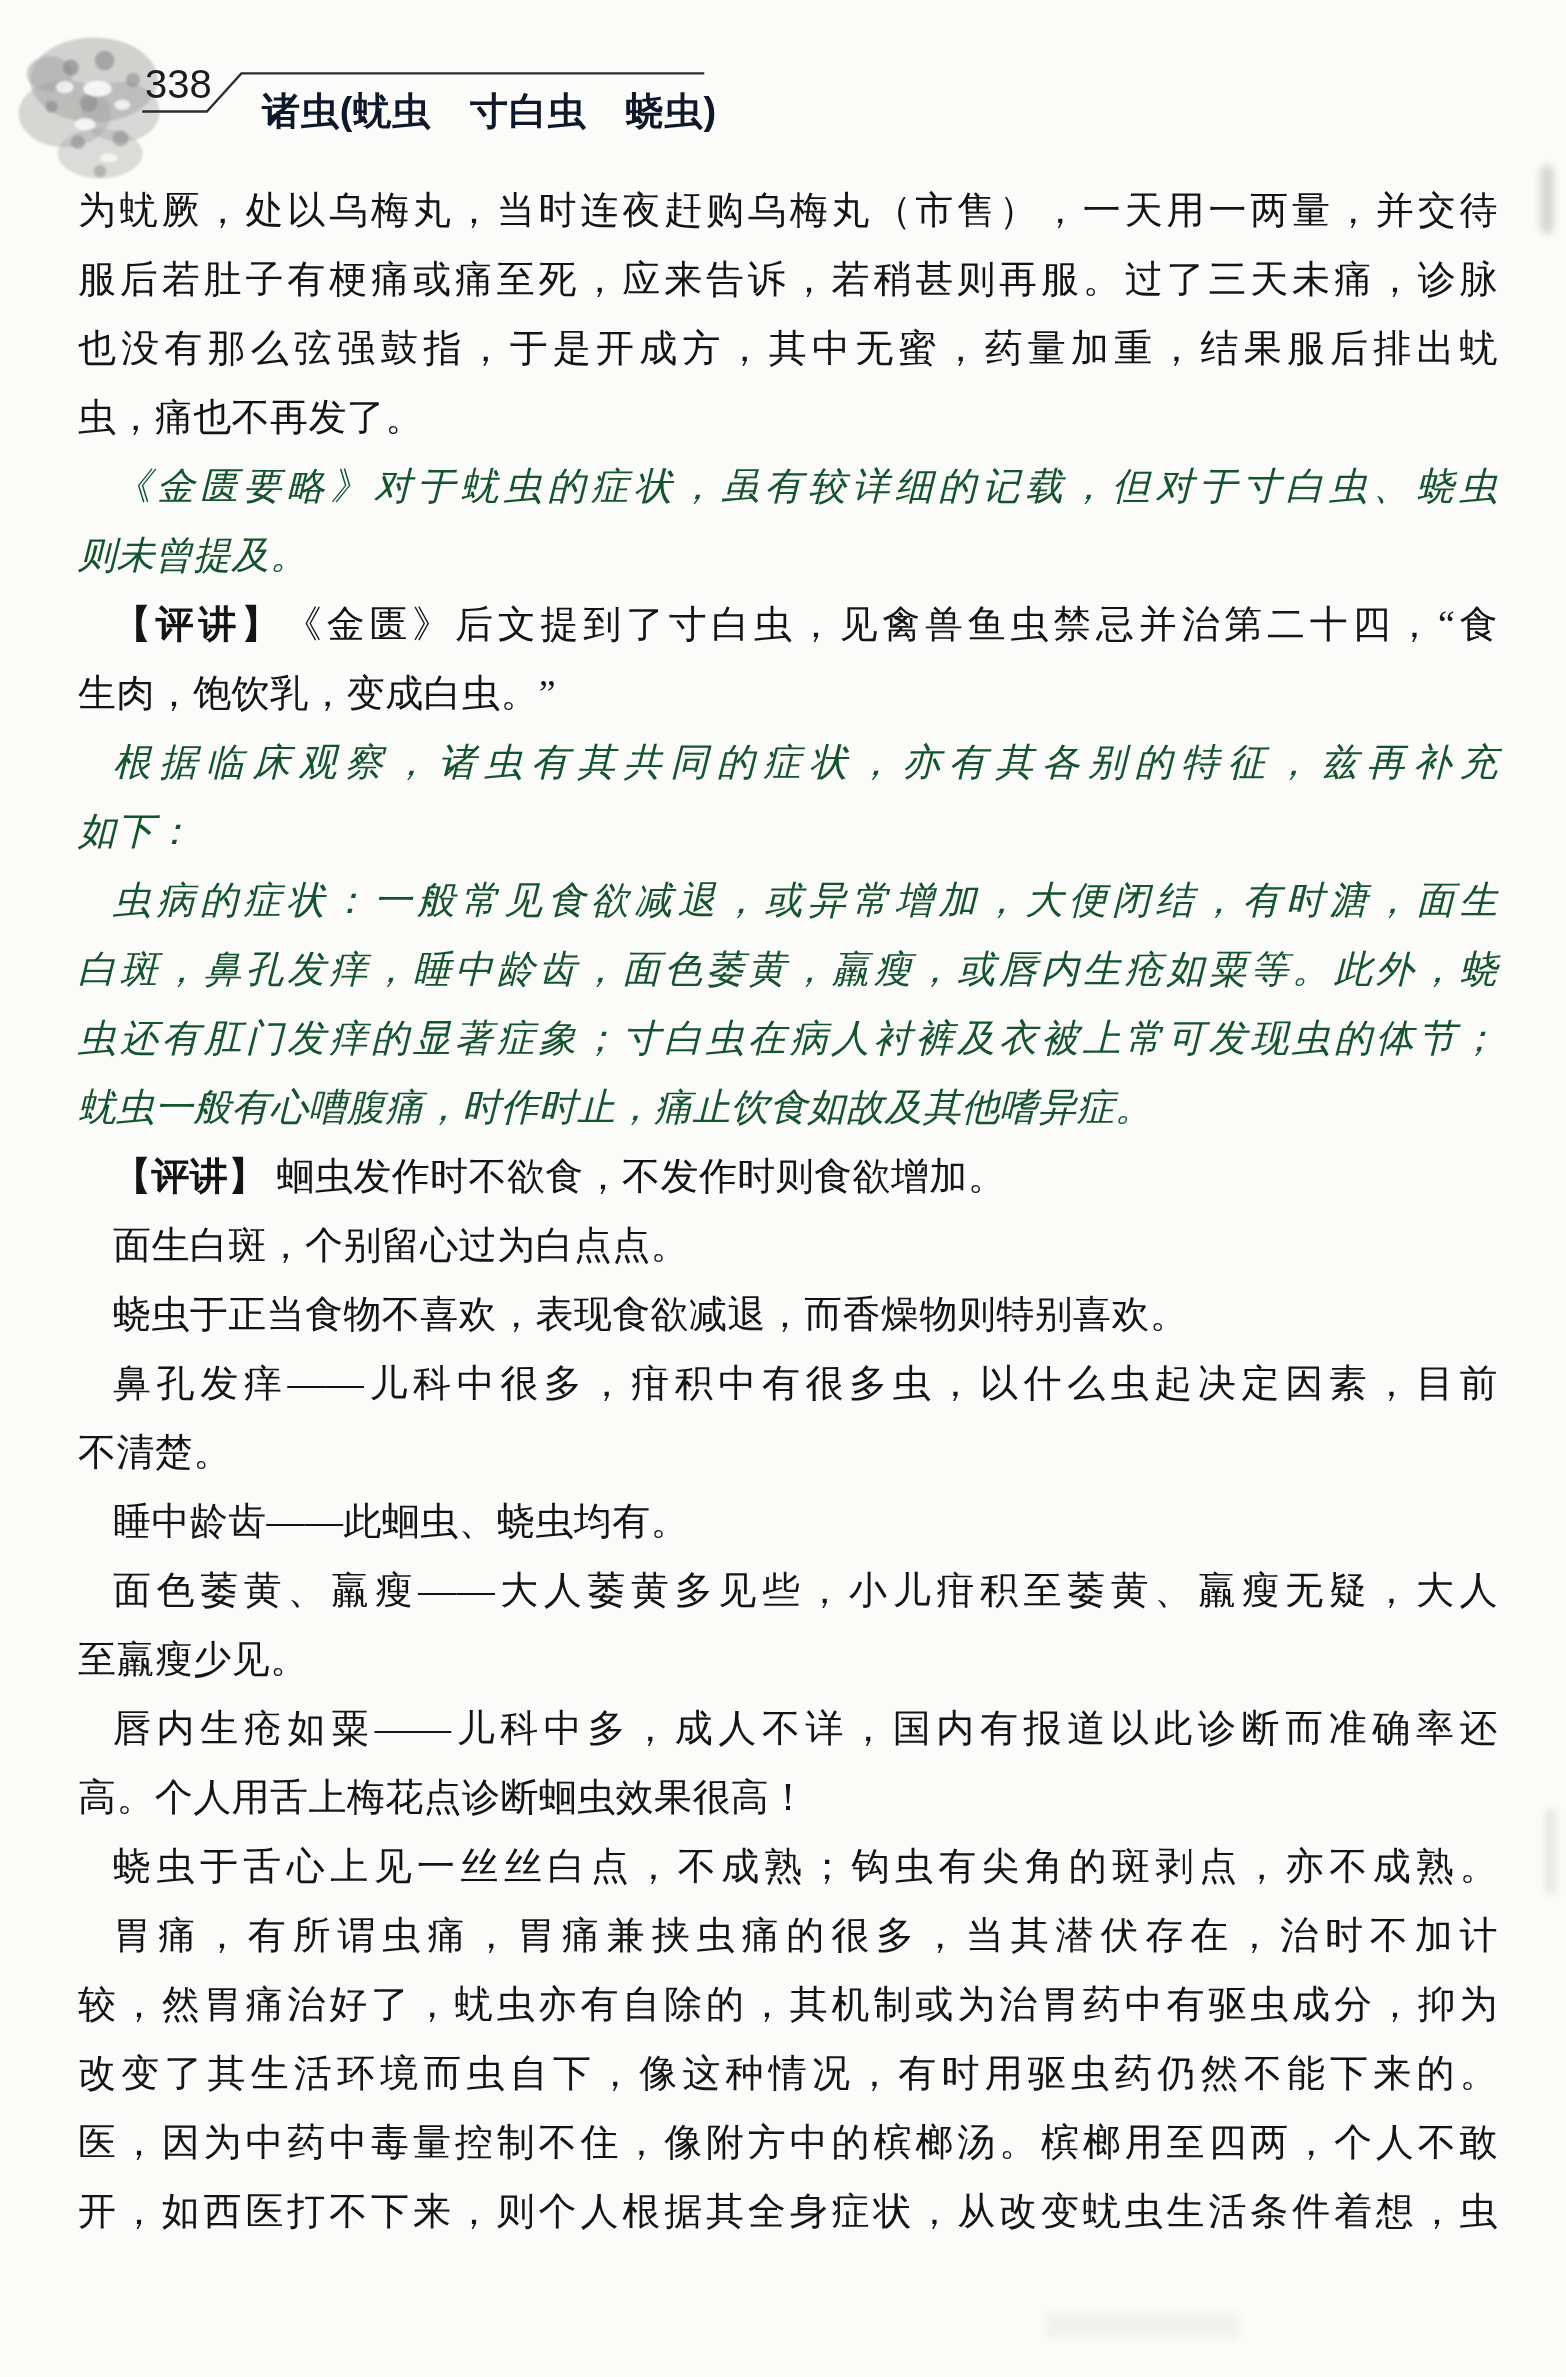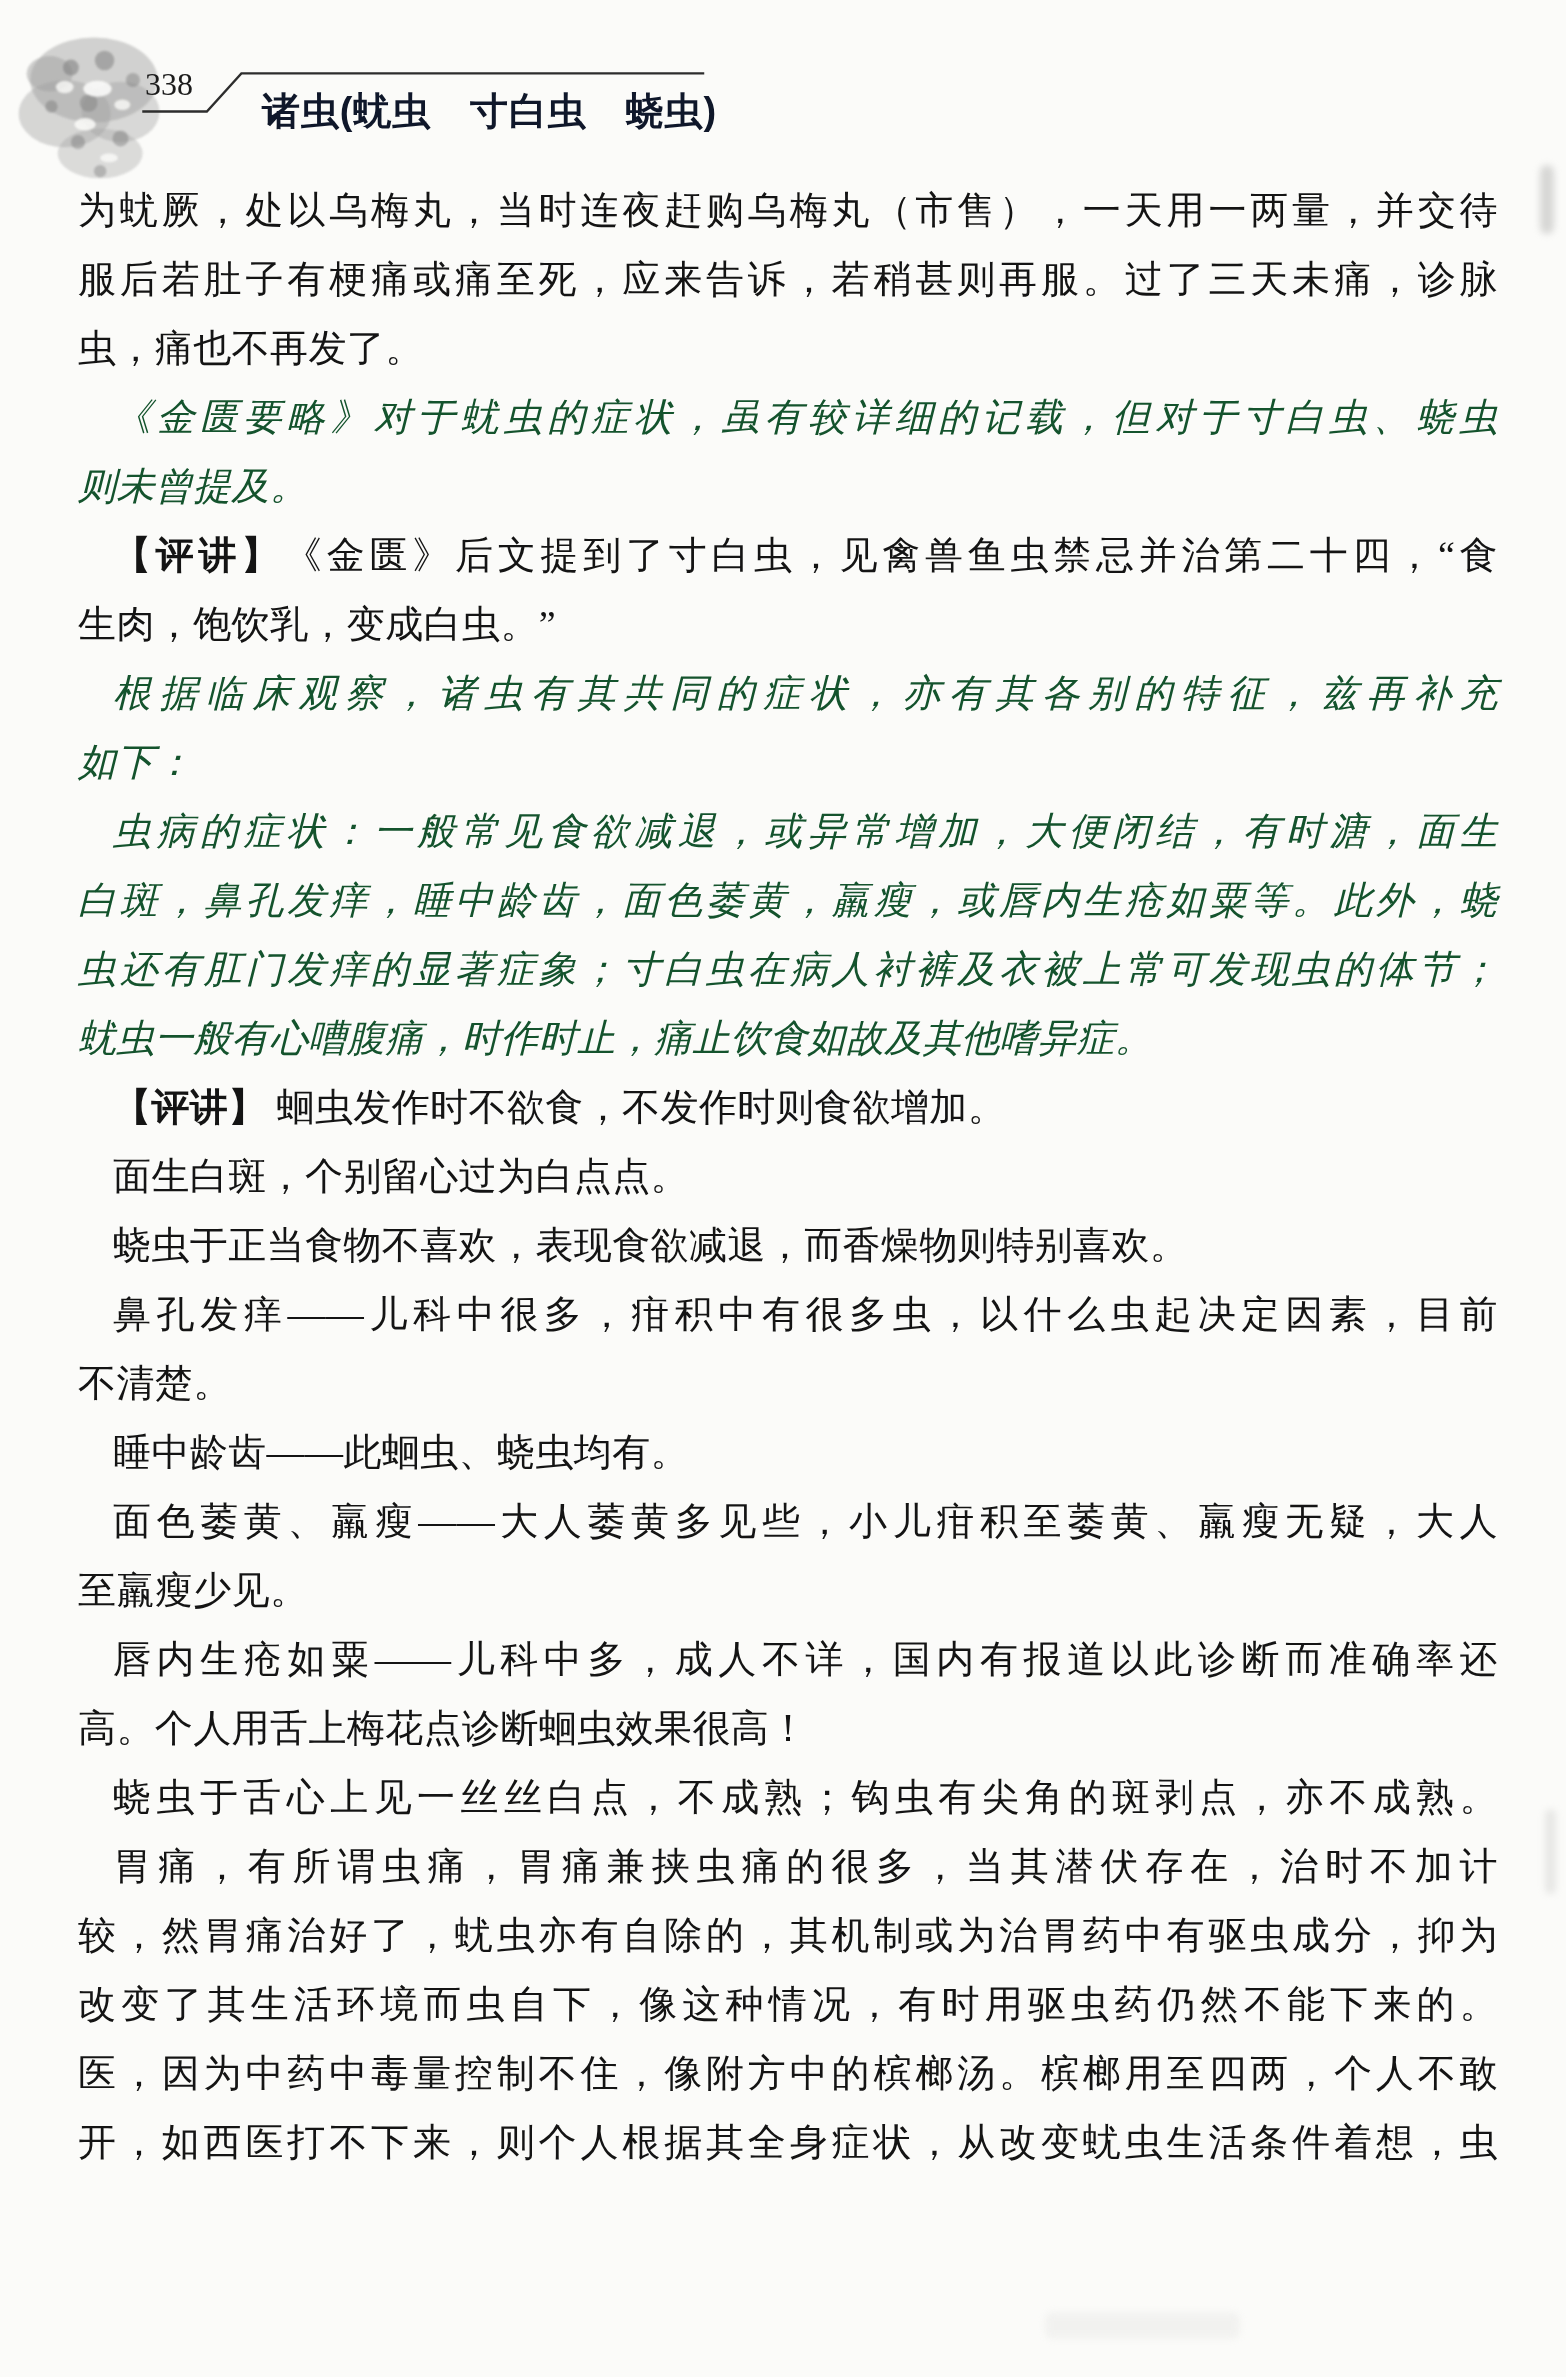--- a/index.html
+++ b/index.html
@@ -11,22 +11,22 @@
     background:#fbfbf9;
     overflow:hidden;
     font-family:"Liberation Serif", serif;
     color:#141414;
   }
   
   .header{position:absolute;left:0;top:0;width:1566px;height:177px;}
   .stamp{position:absolute;left:16px;top:25px;width:155px;height:164px;filter:blur(1.2px);opacity:.85;}
   .page-number{
     position:absolute;left:145px;top:66px;
-    font-family:Liberation Serif, serif;
-    font-size:32px;line-height:36px;color:#1c1c1c;
+    font-family:Liberation Sans, sans-serif;
+    font-size:40px;line-height:36px;color:#1c1c1c;
   }
   .header-rule{position:absolute;left:0;top:0;width:1566px;height:177px;}
   .chapter-title{
     position:absolute;left:262px;top:90px;
     font-family:"Liberation Sans", sans-serif;
     font-weight:bold;font-size:38px;line-height:43px;color:#0f172a;
     letter-spacing:0.9px;white-space:nowrap;text-align:right;
   }
   
   .body-text{position:absolute;left:74px;top:174px;width:1428px;}
@@ -87,20 +87,21 @@
     <svg class="header-rule" viewBox="0 0 1768 200" xmlns="http://www.w3.org/2000/svg">
       <polyline points="160,126 233,126 272,83 795,83" fill="none" stroke="#2d2d2d" stroke-width="2.6"></polyline>
     </svg>
 
     <div class="chapter-title">诸虫(蚘虫　寸白虫　蛲虫)</div>
   </div>
 
   <div class="body-text">
     <p class="fill"><span class="line-tag"></span><span>为蚘厥，处以乌梅丸，当时连夜赶购乌梅丸（市售），一天用一两量，并交待</span></p>
     <p class="fill"><span class="line-tag"></span><span>服后若肚子有梗痛或痛至死，应来告诉，若稍甚则再服。过了三天未痛，诊脉</span></p>
+    <p class="fill"><span class="line-tag"></span><span>也没有那么弦强鼓指，于是开成方，其中无蜜，药量加重，结果服后排出蚘</span></p>
     <p class=""><span class="line-tag"></span><span>虫，痛也不再发了。</span></p>
     <p class="kai indent fill"><span class="line-tag"></span><span>《金匮要略》对于蚘虫的症状，虽有较详细的记载，但对于寸白虫、蛲虫</span></p>
     <p class="kai"><span class="line-tag"></span><span>则未曾提及。</span></p>
     <p class="indent fill"><span class="line-tag">【评讲】</span><span>《金匮》后文提到了寸白虫，见禽兽鱼虫禁忌并治第二十四，“食</span></p>
     <p class=""><span class="line-tag"></span><span>生肉，饱饮乳，变成白虫。”</span></p>
     <p class="kai indent fill"><span class="line-tag"></span><span>根据临床观察，诸虫有其共同的症状，亦有其各别的特征，兹再补充</span></p>
     <p class="kai"><span class="line-tag"></span><span>如下：</span></p>
     <p class="kai indent fill"><span class="line-tag"></span><span>虫病的症状：一般常见食欲减退，或异常增加，大便闭结，有时溏，面生</span></p>
     <p class="kai fill"><span class="line-tag"></span><span>白斑，鼻孔发痒，睡中龄齿，面色萎黄，羸瘦，或唇内生疮如粟等。此外，蛲</span></p>
     <p class="kai fill"><span class="line-tag"></span><span>虫还有肛门发痒的显著症象；寸白虫在病人衬裤及衣被上常可发现虫的体节；</span></p>

